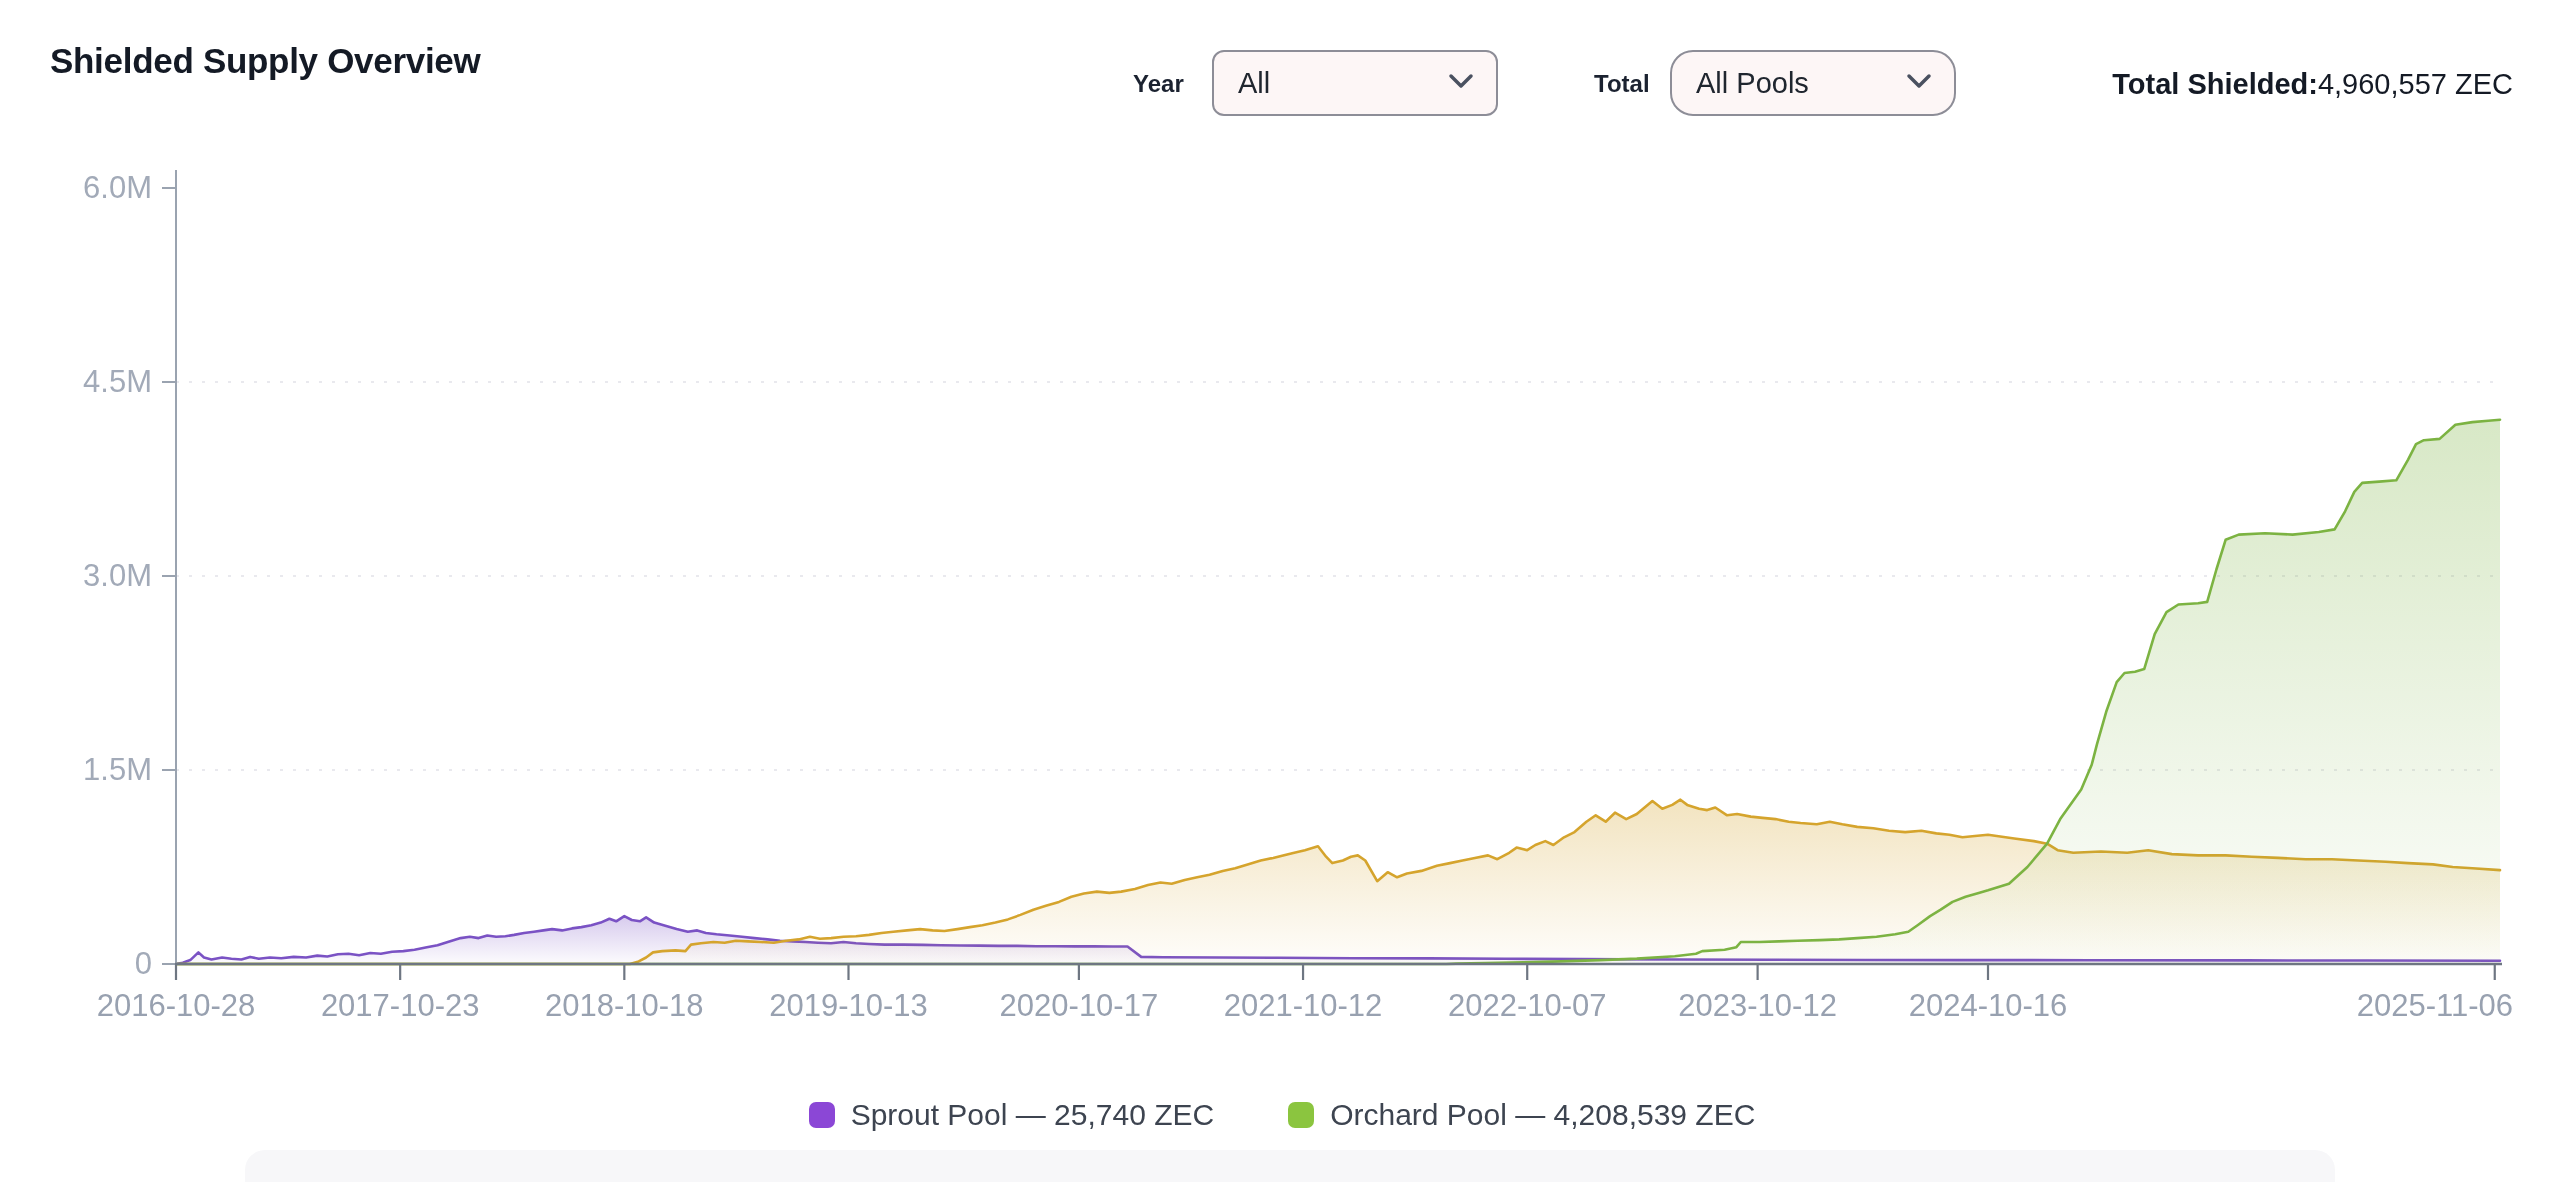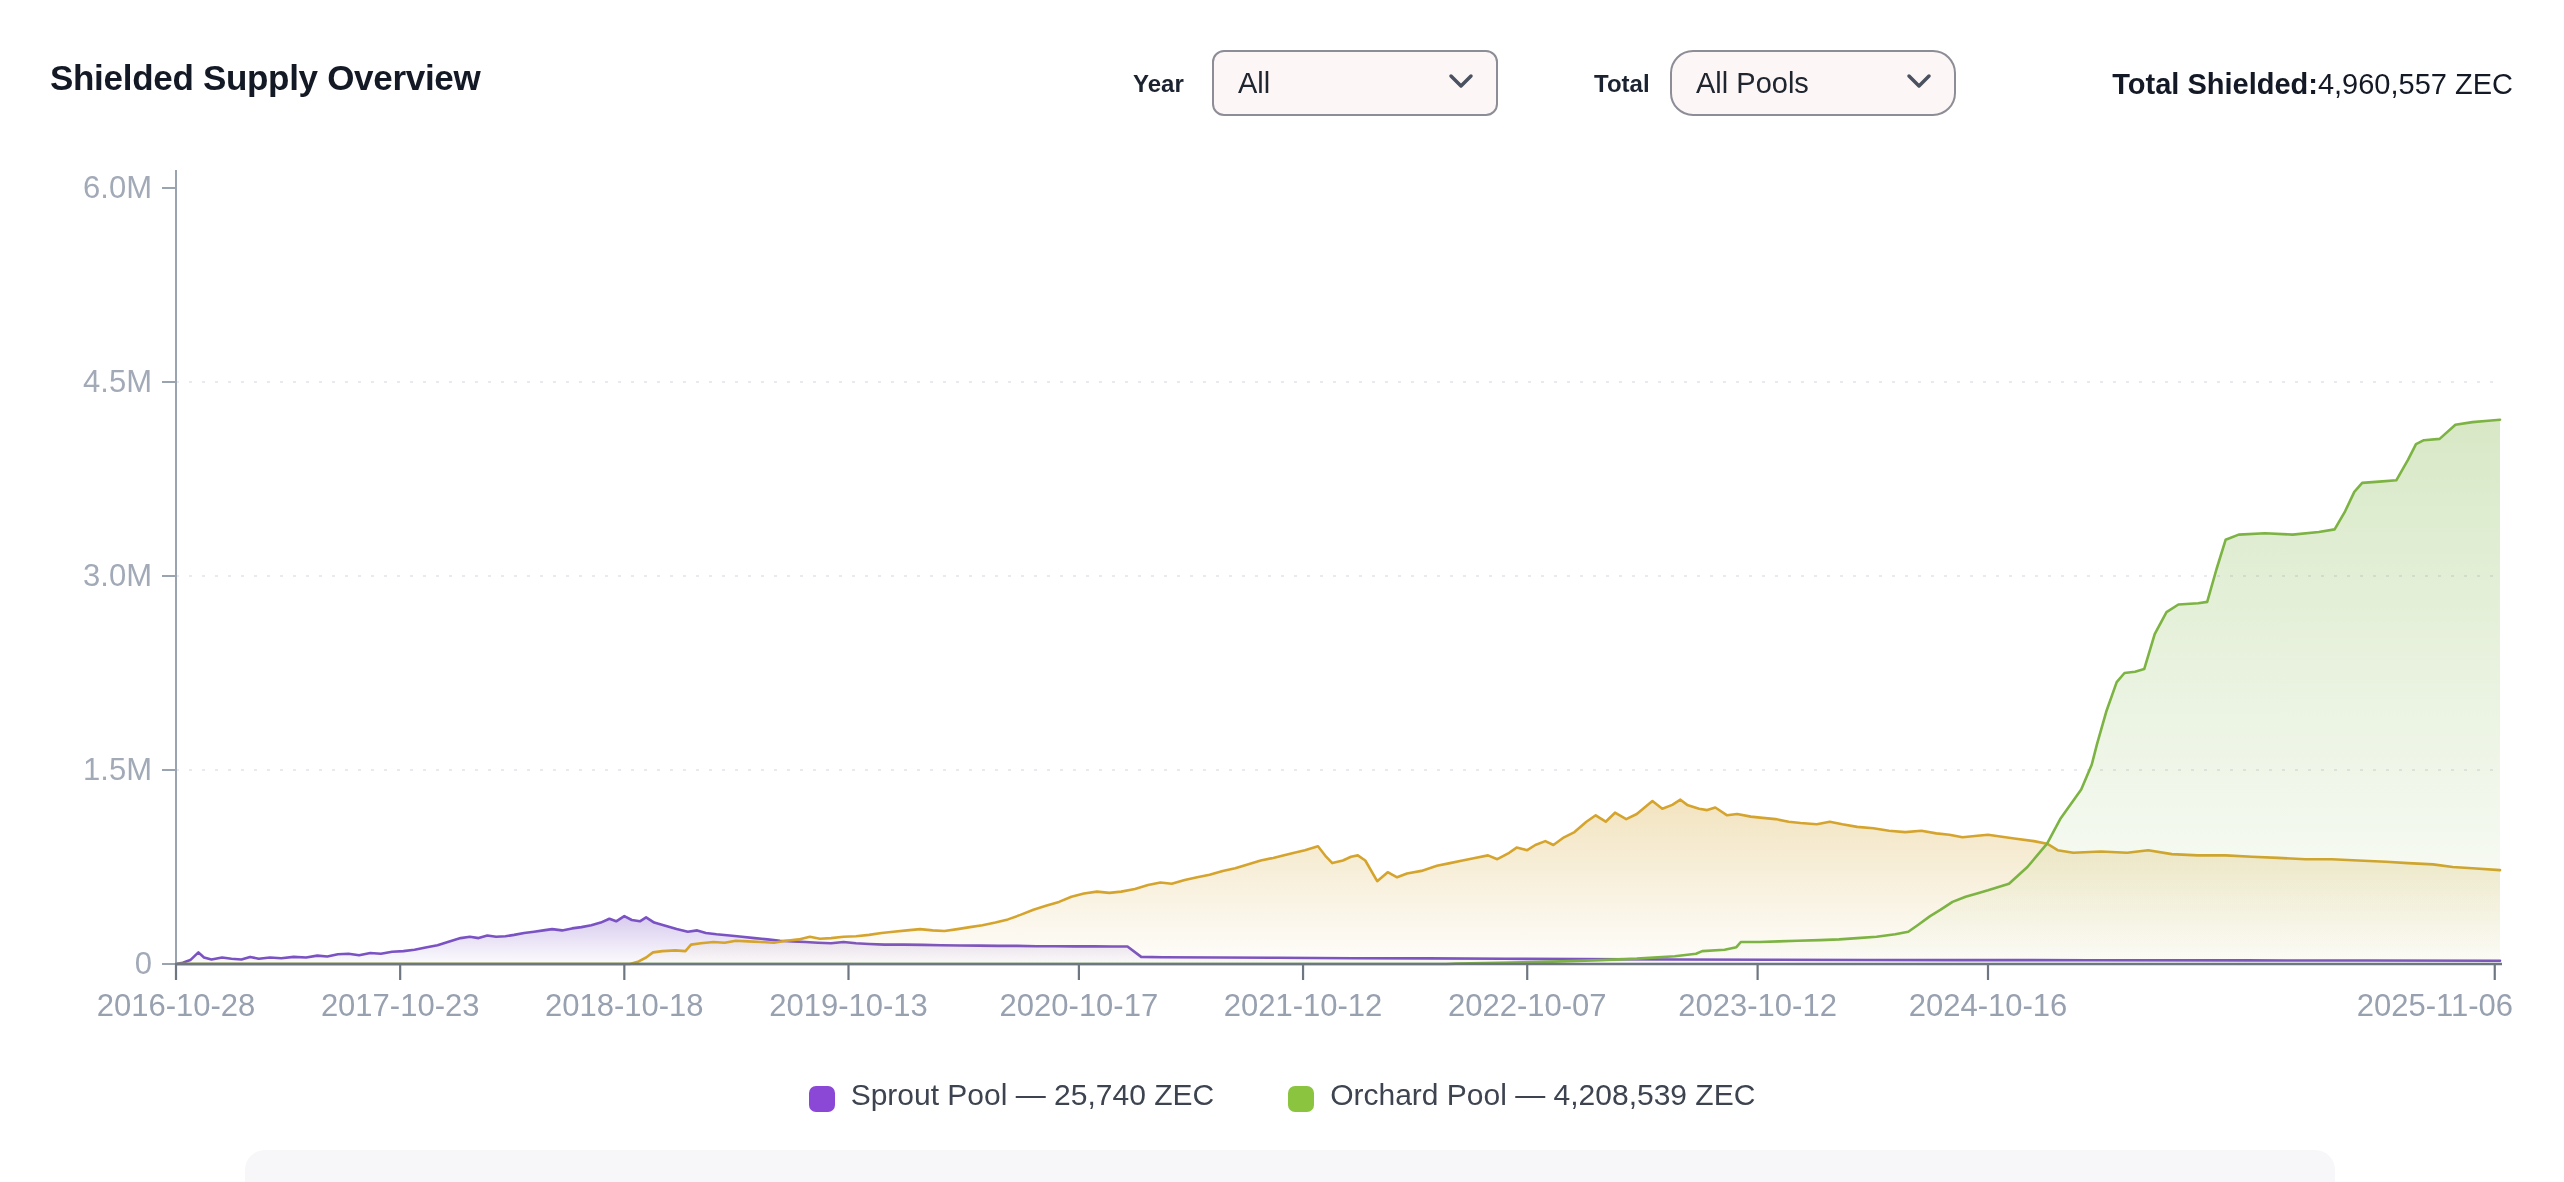--- a/index.html
+++ b/index.html
@@ -1,21 +1,21 @@
 <!DOCTYPE html>
 <html><head>
 <meta charset="utf-8">
 <style>
   html,body{margin:0;padding:0;background:#ffffff;}
   .page{
     position:relative;width:2564px;height:1182px;overflow:hidden;background:#ffffff;
     font-family:"Liberation Sans", sans-serif;color:#151b26;
   }
   .page-title{
-    position:absolute;left:50px;top:58px;font-size:35px;font-weight:700;color:#141a25;letter-spacing:-0.3px;
+    position:absolute;left:50px;top:41px;font-size:35px;font-weight:700;color:#141a25;letter-spacing:-0.3px;
   }
   .control-label{
     position:absolute;top:70px;font-size:24px;font-weight:700;color:#1b2230;
   }
   .select-box{
     position:absolute;top:50px;height:66px;width:286px;box-sizing:border-box;
     border:2px solid #8d8d97;border-radius:12px;background:#fdf6f6;
     display:flex;align-items:center;justify-content:space-between;
     padding:0 22px 0 24px;cursor:pointer;gap:8px;
   }
@@ -24,21 +24,21 @@
   .total-line{
     position:absolute;right:51px;top:68px;font-size:29px;color:#141a25;white-space:nowrap;
   }
   .total-line .lbl{font-weight:700;margin-left:18px;}
   .total-line .val{font-weight:400;}
   .chart-wrap{position:absolute;left:0;top:0;width:2564px;height:1182px;}
   .legend-row{
     position:absolute;left:0;right:0;top:1078px;display:flex;justify-content:center;
     align-items:center;gap:74px;
   }
-  .legend-item{display:flex;align-items:flex-end;gap:16px;cursor:pointer;}
+  .legend-item{display:flex;align-items:center;gap:16px;cursor:pointer;margin-top:20px;}
   .legend-chip{width:26px;height:26px;border-radius:7px;display:inline-block;}
   .legend-label{font-size:30px;color:#3d4450;}
   .bottom-band{
     position:absolute;left:245px;right:229px;top:1150px;height:40px;
     background:#f7f7f9;border-radius:20px 20px 0 0;
   }
 </style>
 </head>
 <body>
 

